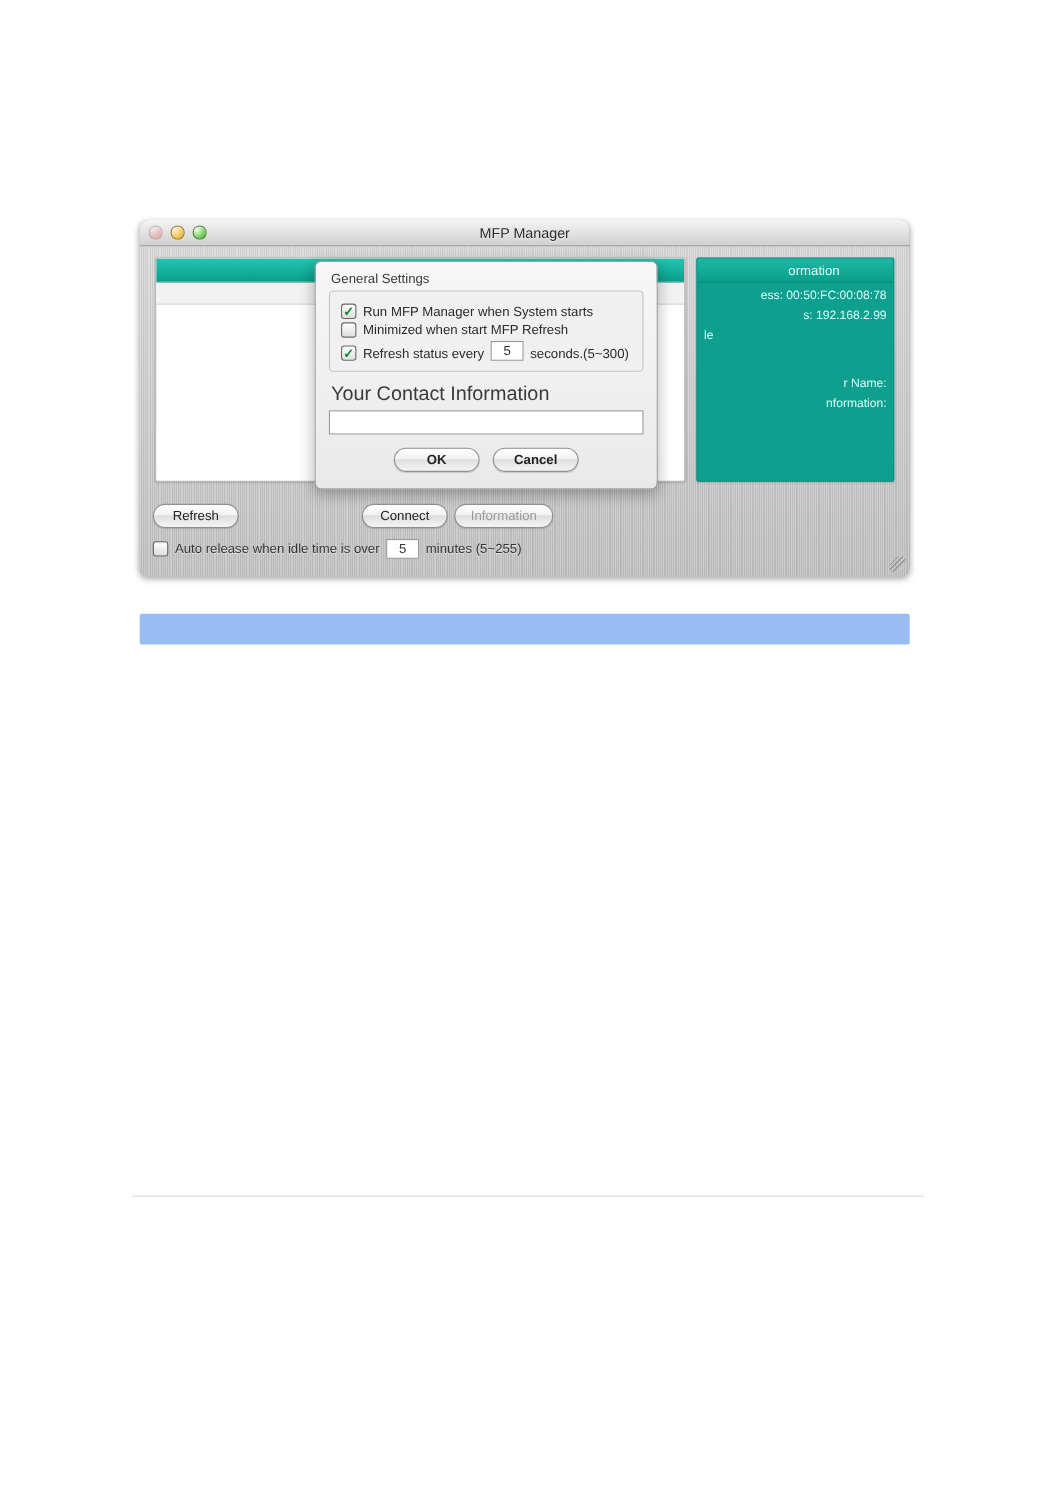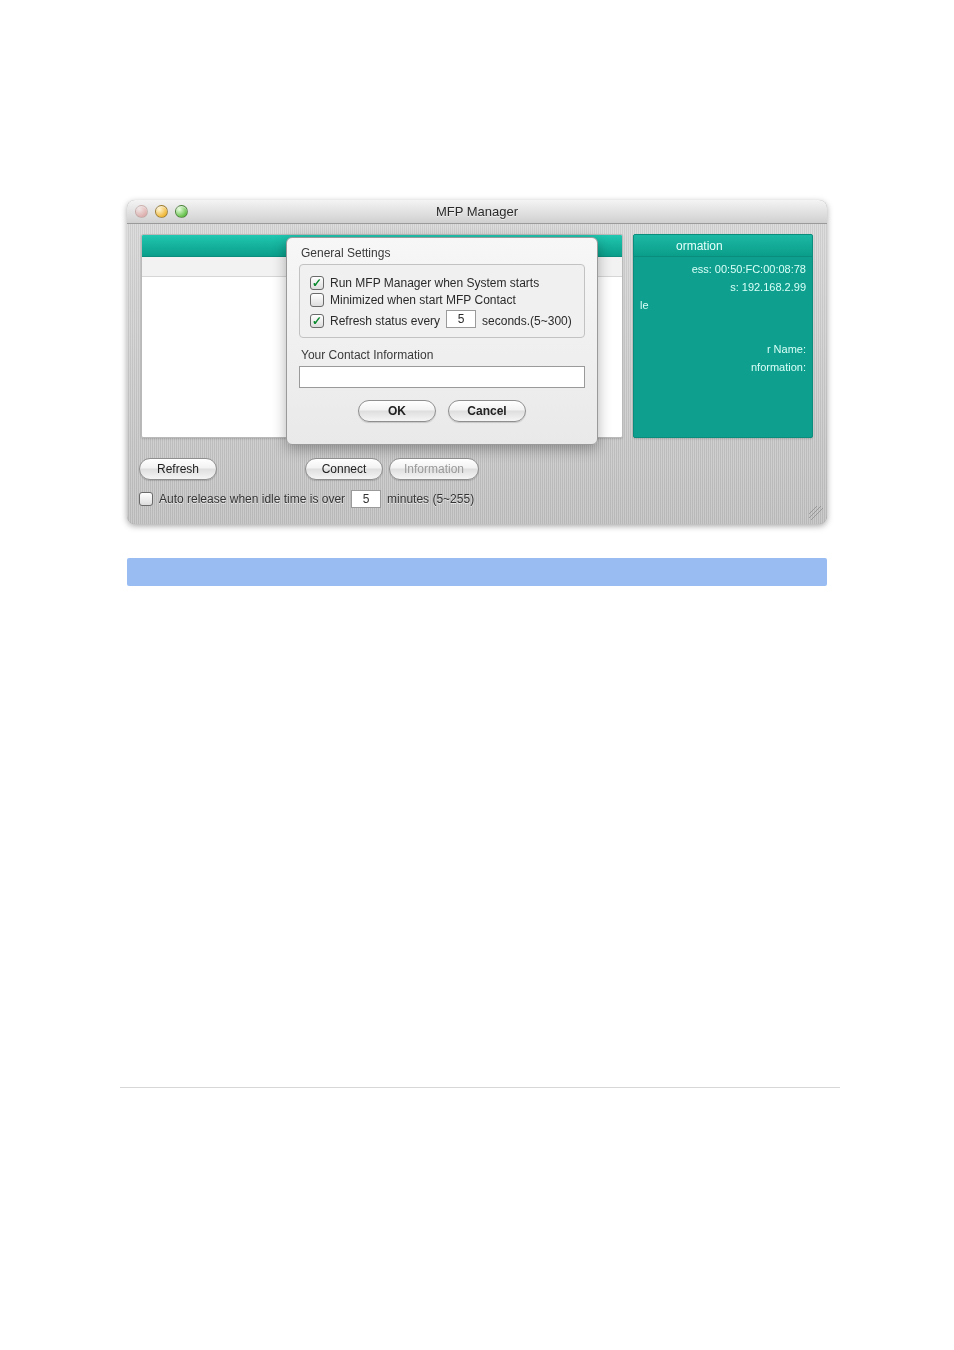--- a/index.html
+++ b/index.html
@@ -107,21 +107,21 @@
     width: 180px; height: 204px;
     background: #0f9f8e;
     border: 1px solid #0a8d7d;
     border-radius: 2px;
     box-shadow: 0 1px 2px rgba(0,0,0,.15);
     overflow: hidden;
   }
   .right-header {
     height: 22px;
     background: linear-gradient(to bottom,#1cb8a4,#0a9e8a);
-    display:flex;align-items:center;justify-content:flex-start;
+    display:flex;align-items:center;justify-content:center;
     padding-right:8px;
     color:#e5fffb;font-size:12px;
     border-bottom:1px solid #0a8d7d;
     overflow:hidden;
     padding-left:42px;
   }
   .right-line {
     color:#d9fff8;
     font-size:11px;
     padding: 6px 6px 0 6px;
@@ -172,21 +172,21 @@
     line-height:1;
   }
   .numbox {
     width: 30px; height: 18px;
     border:1px solid #9a9a9a;
     background:#fff;
     font-size:12px;
     text-align:center;
     display:inline-flex;align-items:center;justify-content:center;
   }
-  .contact-label { font-size:12px;color:#3a3a3a;margin:10px 0 4px 2px; }
+  .contact-label { font-size:18px;color:#3a3a3a;margin:10px 0 4px 2px; }
   .textinput {
     width: 100%; height: 22px;
     border:1px solid #9a9a9a;
     background:#fff;
   }
   .btn-row { display:flex;justify-content:center;gap:12px;margin-top:12px;font-weight:bold; }
   .aqua-btn {
     min-width: 78px;
     height: 22px;
     border-radius: 11px;
@@ -199,21 +199,21 @@
     padding: 0 14px;
   }
   .aqua-btn.disabled { color:#9a9a9a; }
   
   .bottom {
     position:absolute;
     left: 8px; right: 8px; bottom: 8px;
     height: 64px;
   }
   .bottom-row1 {
-    display:flex; align-items:center; gap: 88px;
+    display:flex; align-items:center; gap: 112px;
     padding: 6px 4px;
   }
   .bottom-row1 .mid { display:flex;gap:6px; }
   .bottom-row2 {
     display:flex; align-items:center; gap:6px;
     padding: 4px 4px;
     font-size:12px; color:#333;
     text-shadow: 0 1px 0 rgba(255,255,255,.6);
   }
   .resize-grip {
@@ -278,21 +278,21 @@
 
         <div class="dialog">
           <div class="fieldset-label">General Settings</div>
           <div class="group">
             <div class="row">
               <span class="chk checked"></span>
               <span>Run MFP Manager when System starts</span>
             </div>
             <div class="row">
               <span class="chk"></span>
-              <span>Minimized when start MFP Contact</span>
+              <span>Minimized when start MFP Refresh</span>
             </div>
             <div class="row">
               <span class="chk checked"></span>
               <span>Refresh status every</span>
               <span class="numbox">5</span>
               <span>seconds.(5~300)</span>
             </div>
           </div>
           <div class="contact-label">Your Contact Information</div>
           <div class="textinput"></div>

